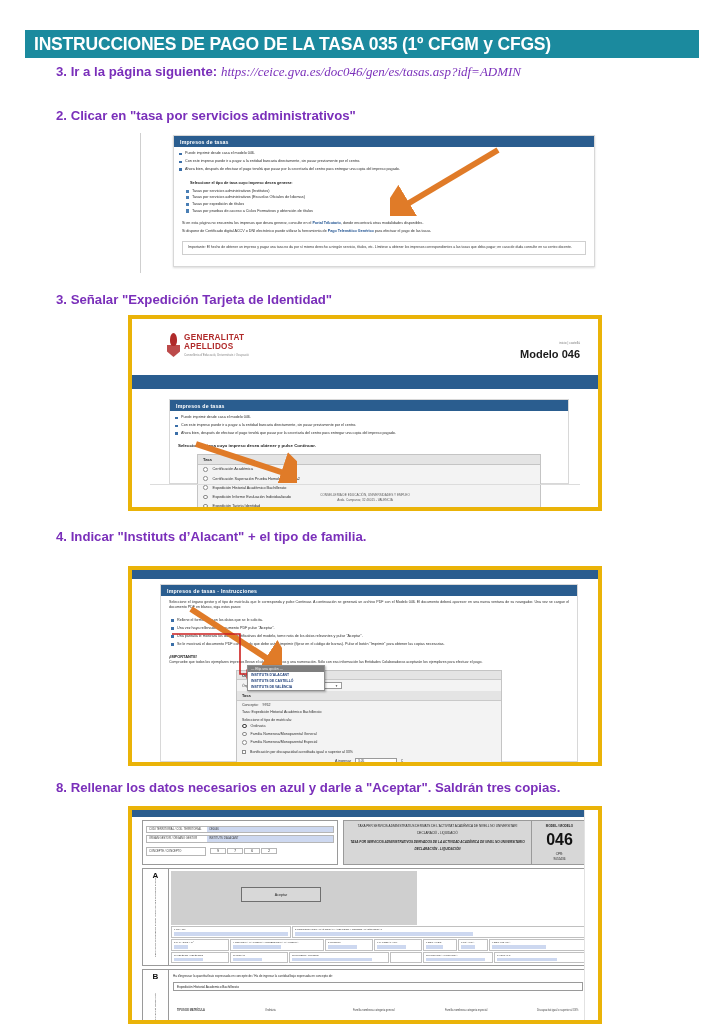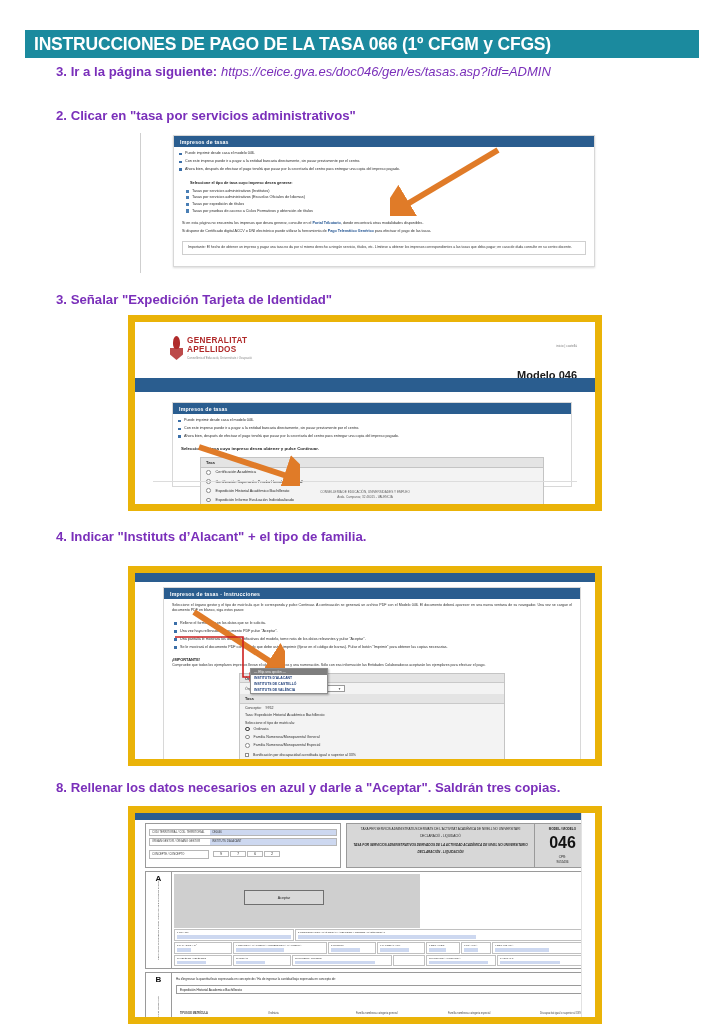--- a/index.html
+++ b/index.html
@@ -20,32 +20,32 @@
     display:flex; align-items:center; padding-left:9px;
     white-space:nowrap;
   }
 
   
   .step-head {
     position:absolute; color:#7a2fba;
     font-size:13.2px; font-weight:bold; white-space:nowrap;
   }
   .step-head .url {
-    color:#7a2fba; font-style:italic; font-weight:normal; font-size:13px;
+    color:#7a2fba; font-style:italic; font-weight:normal; font-size:13px;font-family:Liberation Serif, serif;
   }
   #step1 { left:56px; top:64px; }
   #step2 { left:56px; top:108px; }
   #step3 { left:56px; top:292px; }
   #step4 { left:56px; top:529px; }
   #step5 { left:56px; top:780px; }
 
   
   .shot {
     position:absolute; background:#ffffff; overflow:hidden;
-    border:7px solid #eab308;
+    border:4px solid #eab308;
   }
 
   
   #shot1 { left:140px; top:133px; width:458px; height:140px; border:none; }
   #shot1 .vline { position:absolute; left:0; top:0; width:1px; height:140px; background:#cfcfcf; }
   #shot1 .panel {
     position:absolute; left:33px; top:2px; width:422px; height:132px;
     background:#ffffff; border:1px solid #d8d8d8;
     box-shadow:0 1px 2px rgba(0,0,0,.15);
   }
@@ -81,21 +81,21 @@
   #shot2 .gv-head { position:absolute; left:0; top:0; width:100%; height:56px; background:#fff; }
   .gv-logo-wrap { position:absolute; left:35px; top:14px; display:flex; align-items:flex-start; gap:4px; }
   .gv-crest { width:13px; height:26px; position:relative; }
   .gv-crest .c1 { position:absolute; left:3px; top:0; width:7px; height:13px; background:#b02a2a; border-radius:50% 50% 40% 40%; }
   .gv-crest .c2 { position:absolute; left:0; top:12px; width:13px; height:12px; background:#b02a2a;
      -webkit-clip-path:polygon(0 0,100% 0,100% 55%,50% 100%,0 55%); clip-path:polygon(0 0,100% 0,100% 55%,50% 100%,0 55%); opacity:.85;}
   .gv-txt1 { color:#b02a2a; font-weight:bold; font-size:8.2px; line-height:1.12; letter-spacing:.3px; }
   .gv-txt2 { color:#8a8a8a; font-size:3.1px; line-height:1.3; margin-top:2px; }
   .gv-model { position:absolute; right:18px; top:22px; text-align:right; }
   .gv-model .mini { font-size:3.2px; color:#7b7b7b; }
-  .gv-model .big { font-size:11px; font-weight:bold; color:#1a1a1a; margin-top:21px; }
+  .gv-model .big { font-size:11px; font-weight:bold; color:#1a1a1a; margin-top:3px; }
   #shot2 .navbar { position:absolute; left:0; top:56px; width:100%; height:14px; background:#2a5d8f; }
   #shot2 .panel {
     position:absolute; left:37px; top:80px; width:400px; height:85px;
     background:#fff; border:1px solid #d8d8d8;
   }
   .tbl { margin:6px 27px 0 27px; border:1px solid #c4c4c4; background:#f3f3f3; }
   .tbl-h { background:#e4e4e4; border-bottom:1px solid #c4c4c4; font-size:4px; font-weight:bold; padding:2px 5px; color:#2a2a2a; }
   .tbl-row { display:flex; align-items:center; gap:5px; padding:2.3px 5px; }
   .radio { width:4.6px; height:4.6px; border:0.8px solid #8c8c8c; border-radius:50%; background:#fff; flex:none; }
   .radio.on { border-color:#4a4a4a; box-shadow:inset 0 0 0 1.1px #fff, inset 0 0 0 2.4px #555; }
@@ -163,21 +163,21 @@
   .concept-box { border:1px solid #9a9a9a; margin:4px 2px 0 2px; padding:1.5px 3px; font-size:3.2px; color:#222; }
   .mat-row { display:flex; margin-top:18px; padding:0 6px; }
   .mat-row div { font-size:2.6px; color:#444; }
 
   .sidebar-right { position:absolute; right:0; top:0; width:14px; height:100%; background:#fff; border-left:1px solid #e2e2e2; }
 </style>
 </head>
 <body>
 
 <div class="banner">
-  <span>INSTRUCCIONES DE PAGO DE LA TASA 066 (1º CFGM y CFGS)</span>
+  <span>INSTRUCCIONES DE PAGO DE LA TASA 035 (1º CFGM y CFGS)</span>
 </div>
 
 <div class="step-head" id="step1">
   <span>3. Ir a la página siguiente:</span>
   <span class="url">https://ceice.gva.es/doc046/gen/es/tasas.asp?idf=ADMIN</span>
 </div>
 
 <div class="step-head" id="step2">2. Clicar en "tasa por servicios administrativos"</div>
 
 <div class="shot" id="shot1">

